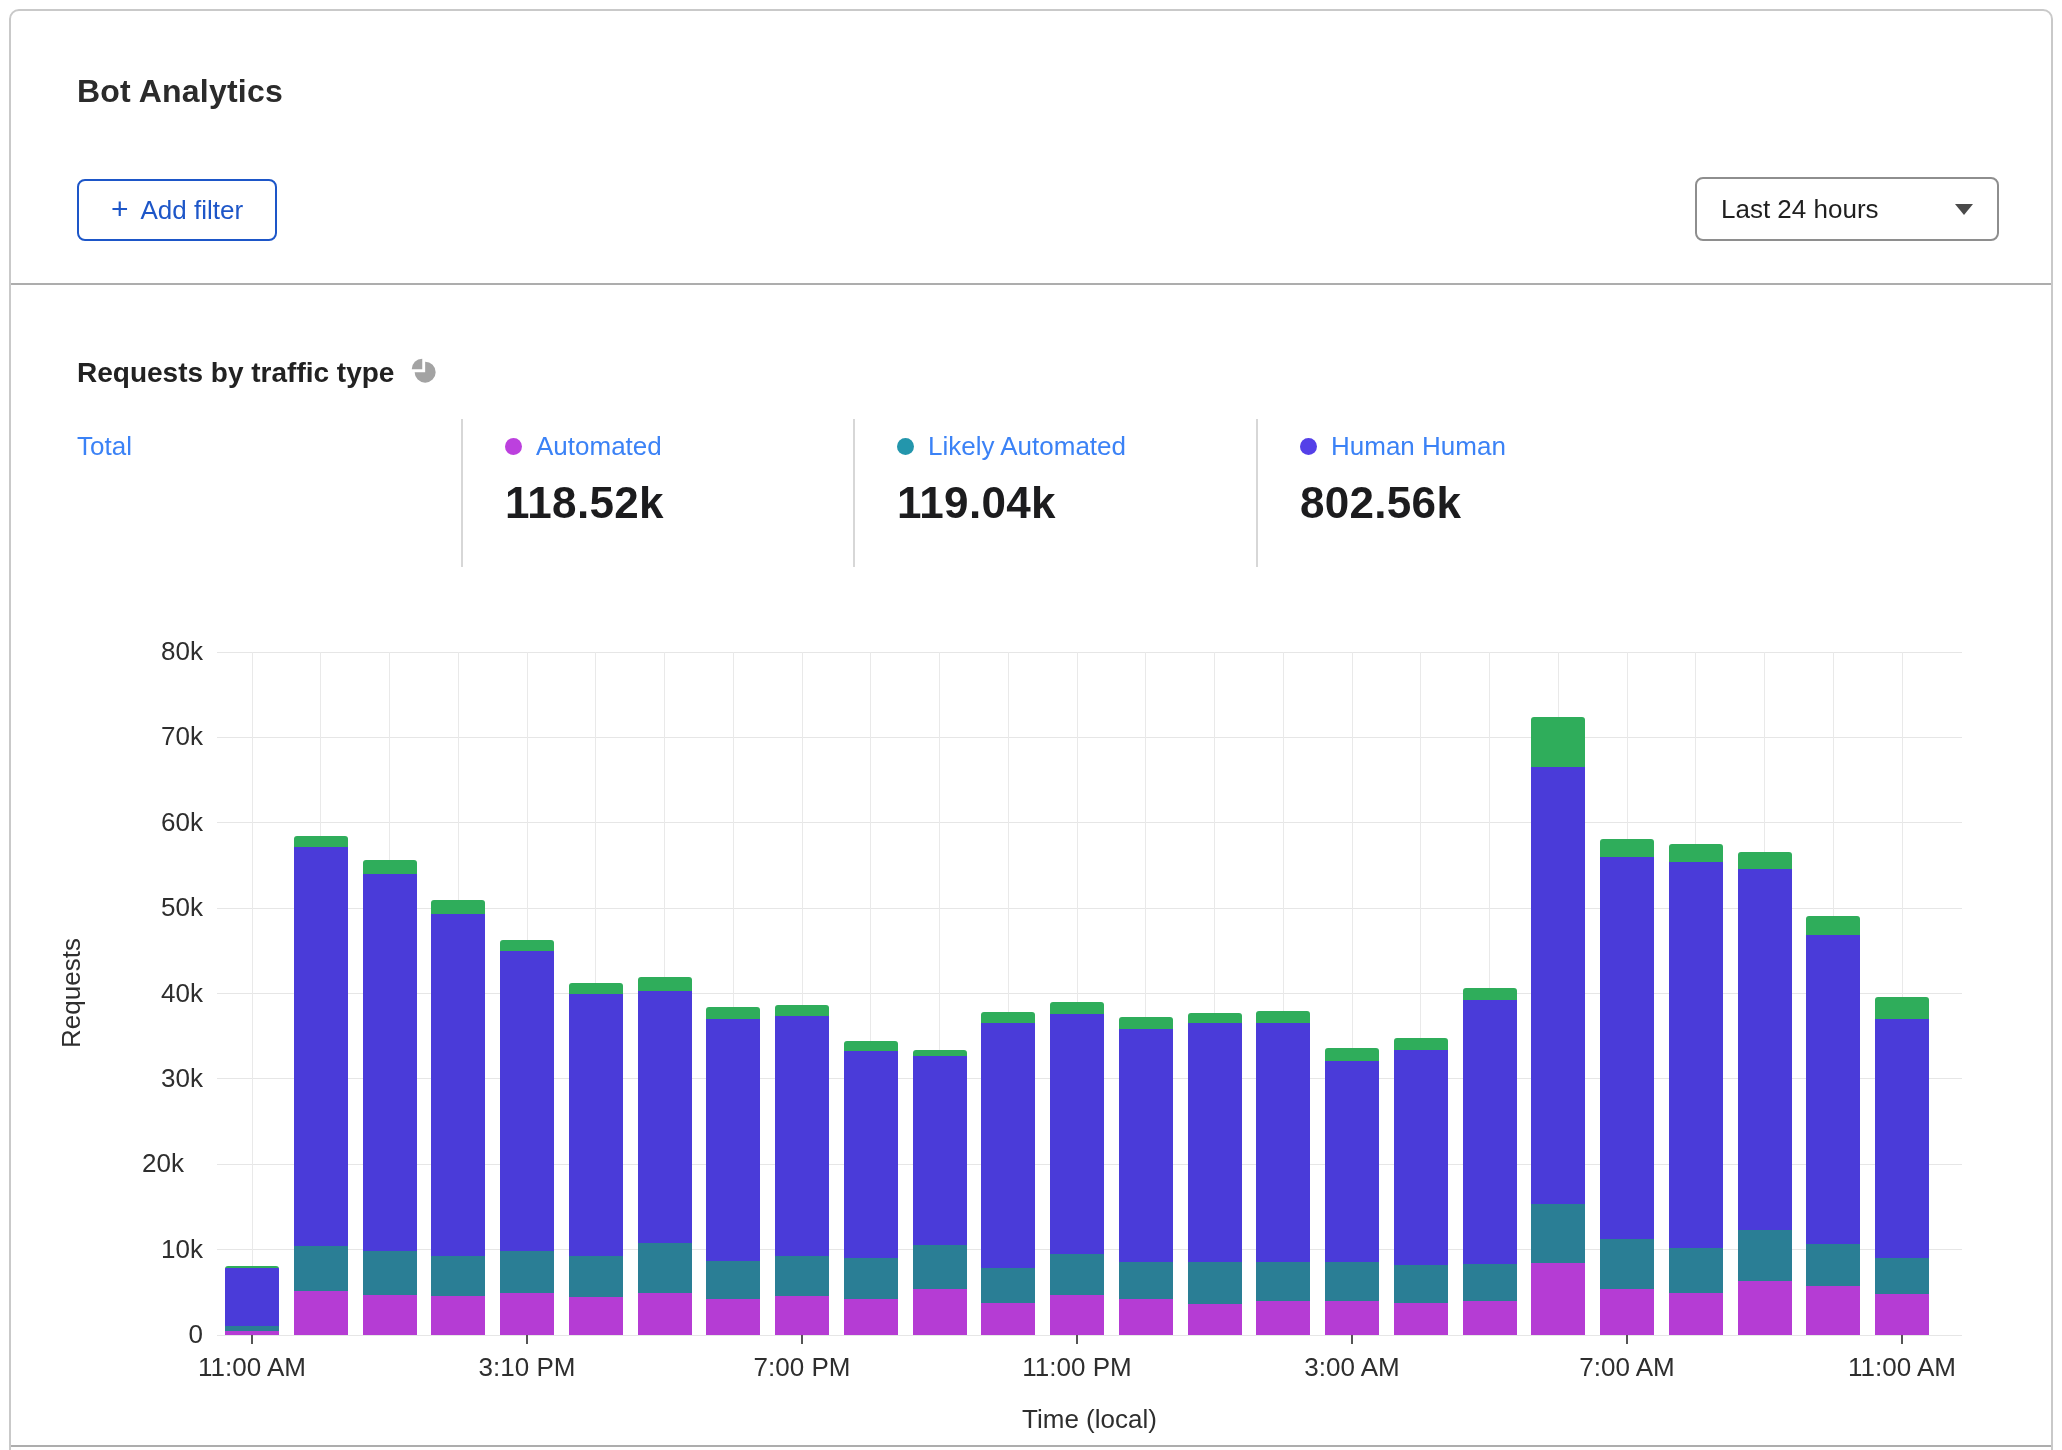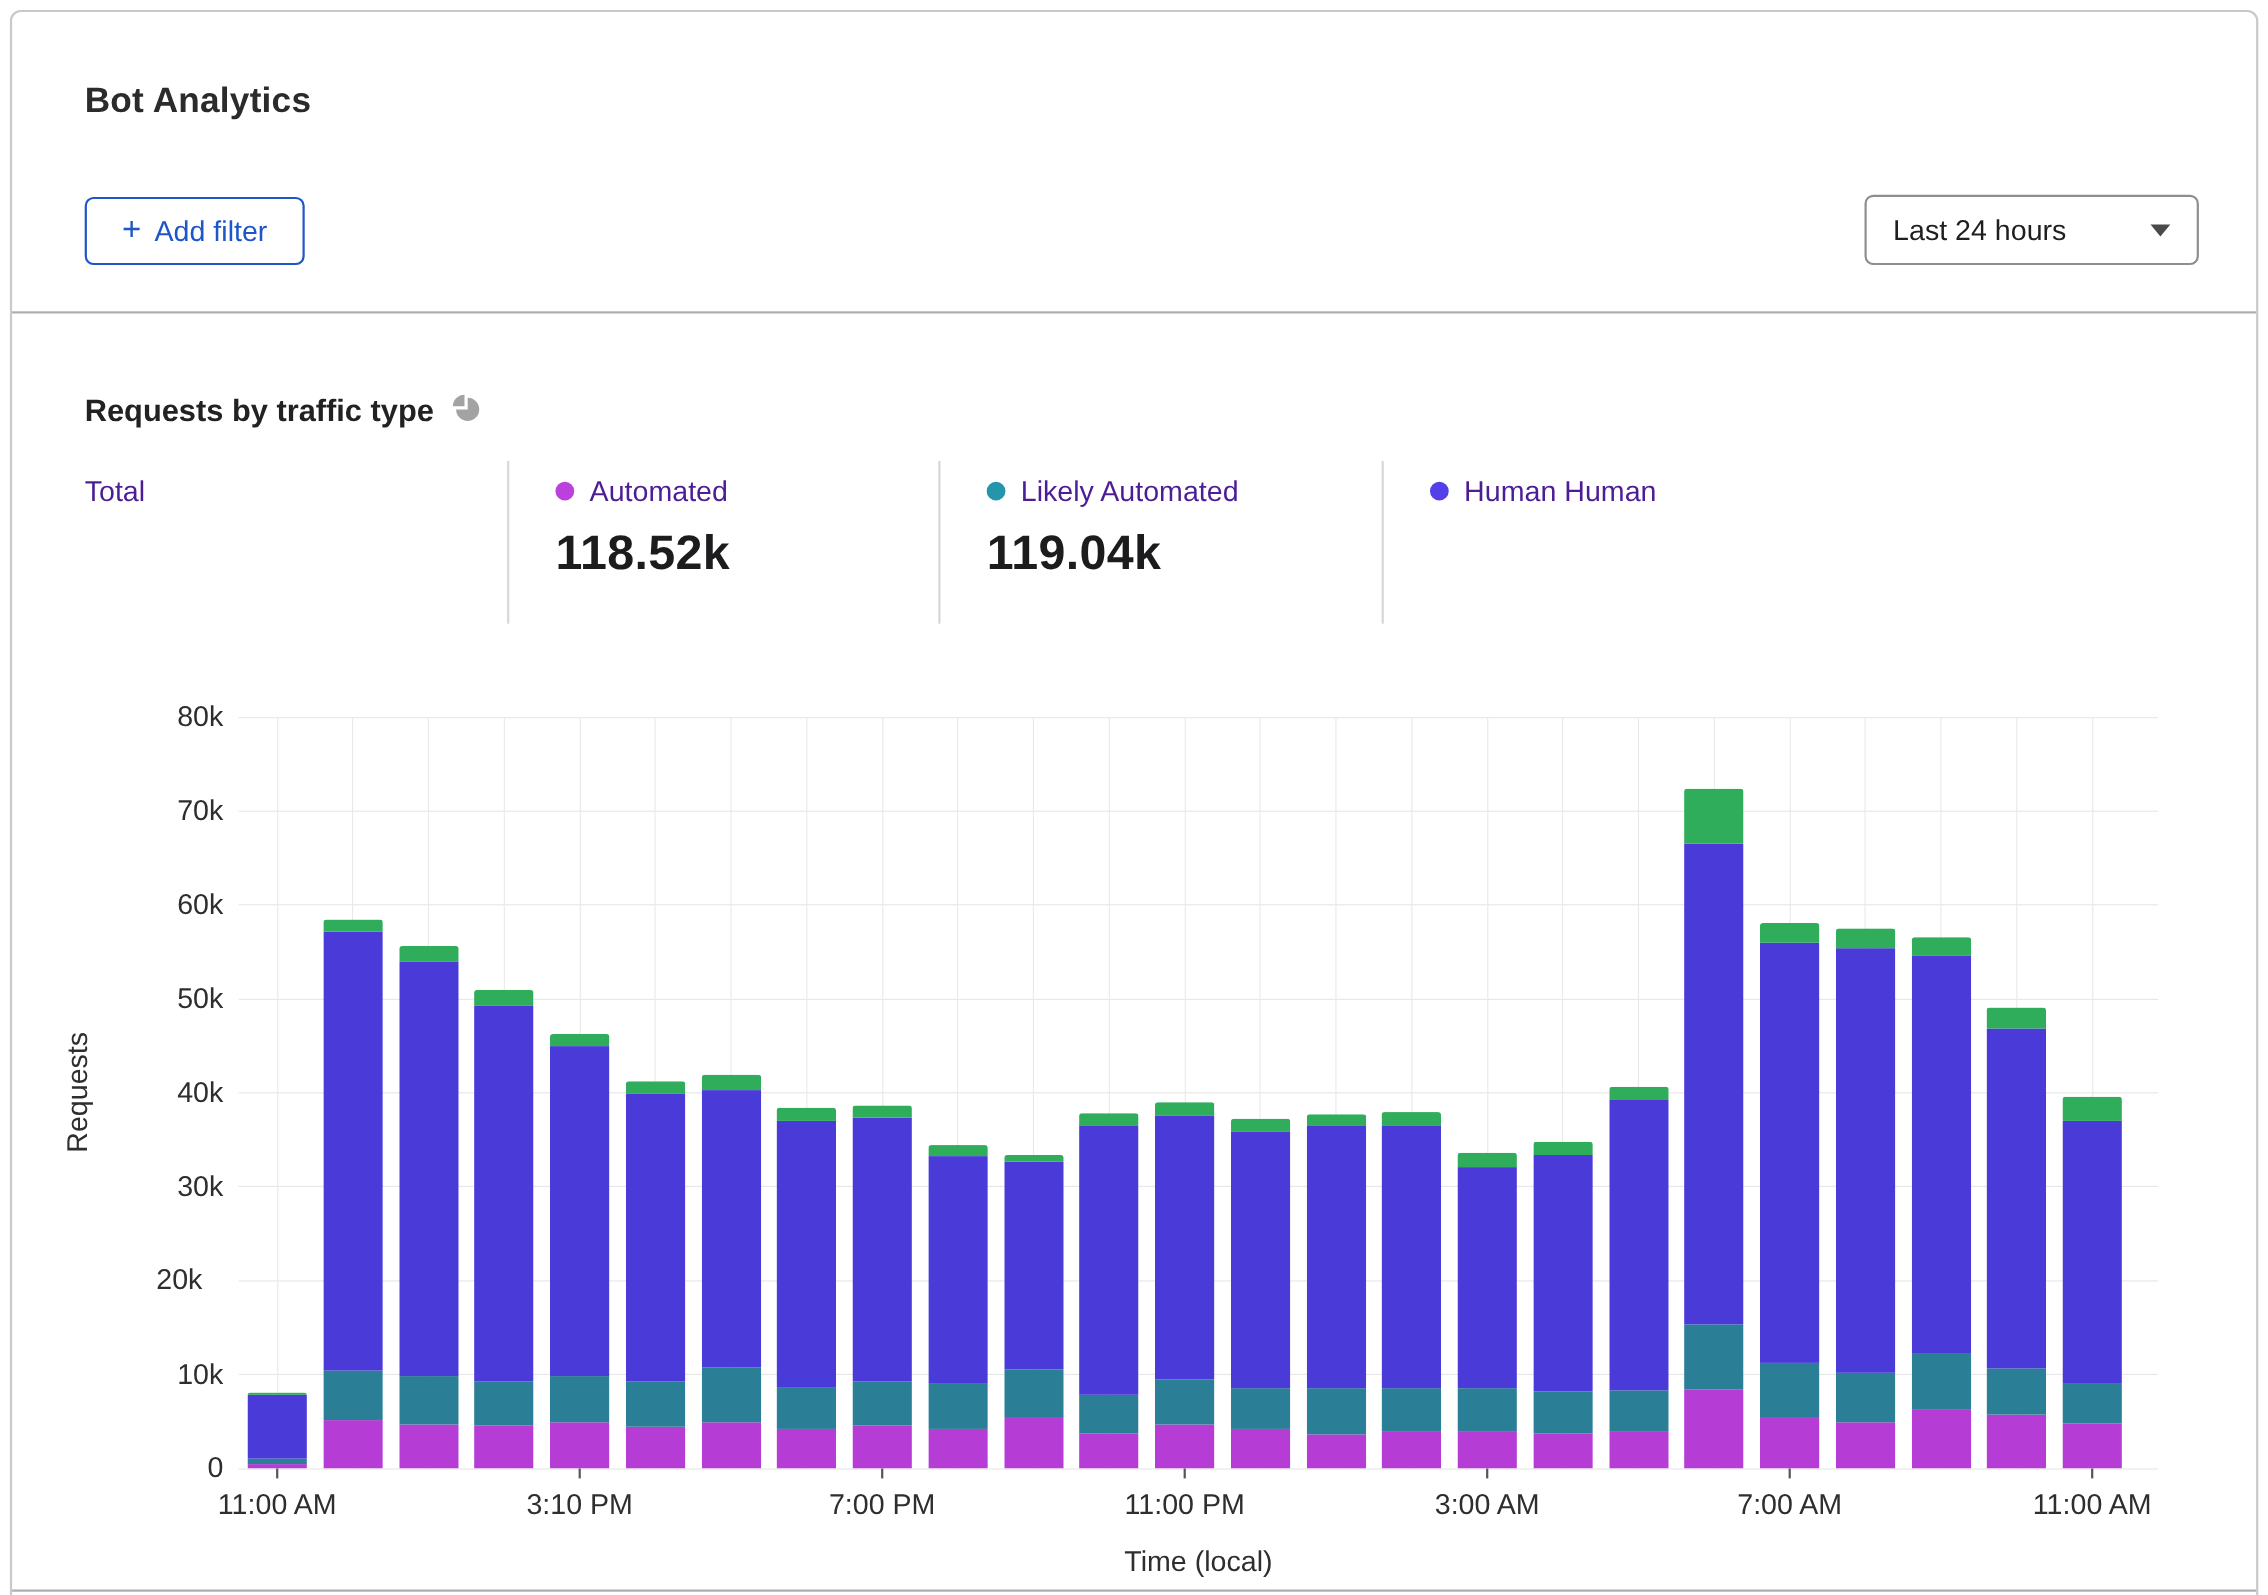--- a/index.html
+++ b/index.html
@@ -30,21 +30,21 @@
   .section-title { font-size:28px; font-weight:700; color:#222; }
 
   
   .stats-row { position:absolute; left:66px; top:408px; right:20px; display:flex; }
   .stat { height:148px; padding-top:12px; }
   .stat + .stat { border-left:2px solid #d7d7d7; padding-left:42px; }
   .stat:nth-child(1){ width:384px; }
   .stat:nth-child(2){ width:392px; }
   .stat:nth-child(3){ width:403px; }
   .stat:nth-child(4){ width:388px; }
-  .stat-label { display:flex; align-items:center; gap:14px; font-size:26px; color:#4c1d95; }
+  .stat-label { display:flex; align-items:center; gap:14px; font-size:26px; color:#3b82f6; }
   .dot { width:17px; height:17px; border-radius:50%; flex:0 0 auto; }
   .stat-value { margin-top:16px; font-size:44px; font-weight:700; color:#1c1c1e; letter-spacing:.3px; }
 
   
   .chart { position:absolute; left:0; top:641px; width:100%; height:790px; }
   .plot { position:absolute; left:206px; top:0; width:1745px; height:683px; }
   .hgrid { position:absolute; left:0; width:100%; height:1px; background:#e6e6e6; }
   .vgrid { position:absolute; top:0; width:1px; height:100%; background:#e9e9e9; }
   .ylab { position:absolute; right:1866px; width:80px; text-align:right; font-size:26px; color:#2e2e2e; }
   .yaxis-title { position:absolute; left:60px; top:341px; width:0; height:0; font-size:26px; color:#2e2e2e; }
@@ -103,20 +103,21 @@
           <span class="dot" style="background: rgb(35, 150, 172);"></span>
           <span>Likely Automated</span>
         </div>
         <div class="stat-value">119.04k</div>
       </div>
       <div class="stat">
         <div class="stat-label">
           <span class="dot" style="background: rgb(84, 64, 232);"></span>
           <span>Human Human</span>
         </div>
+        <div class="stat-value">802.56k</div>
       </div>
     </div>
 
   <div class="chart">
     <div class="yaxis-title"><span>Requests</span></div>
     <div class="plot">
         <div class="hgrid" style="top: 682.5px;"></div>
         <div class="ylab" style="top: 667px; right: 1759px;">0</div>
         <div class="hgrid" style="top: 597.125px;"></div>
         <div class="ylab" style="top: 581.625px; right: 1759px;">10k</div>

